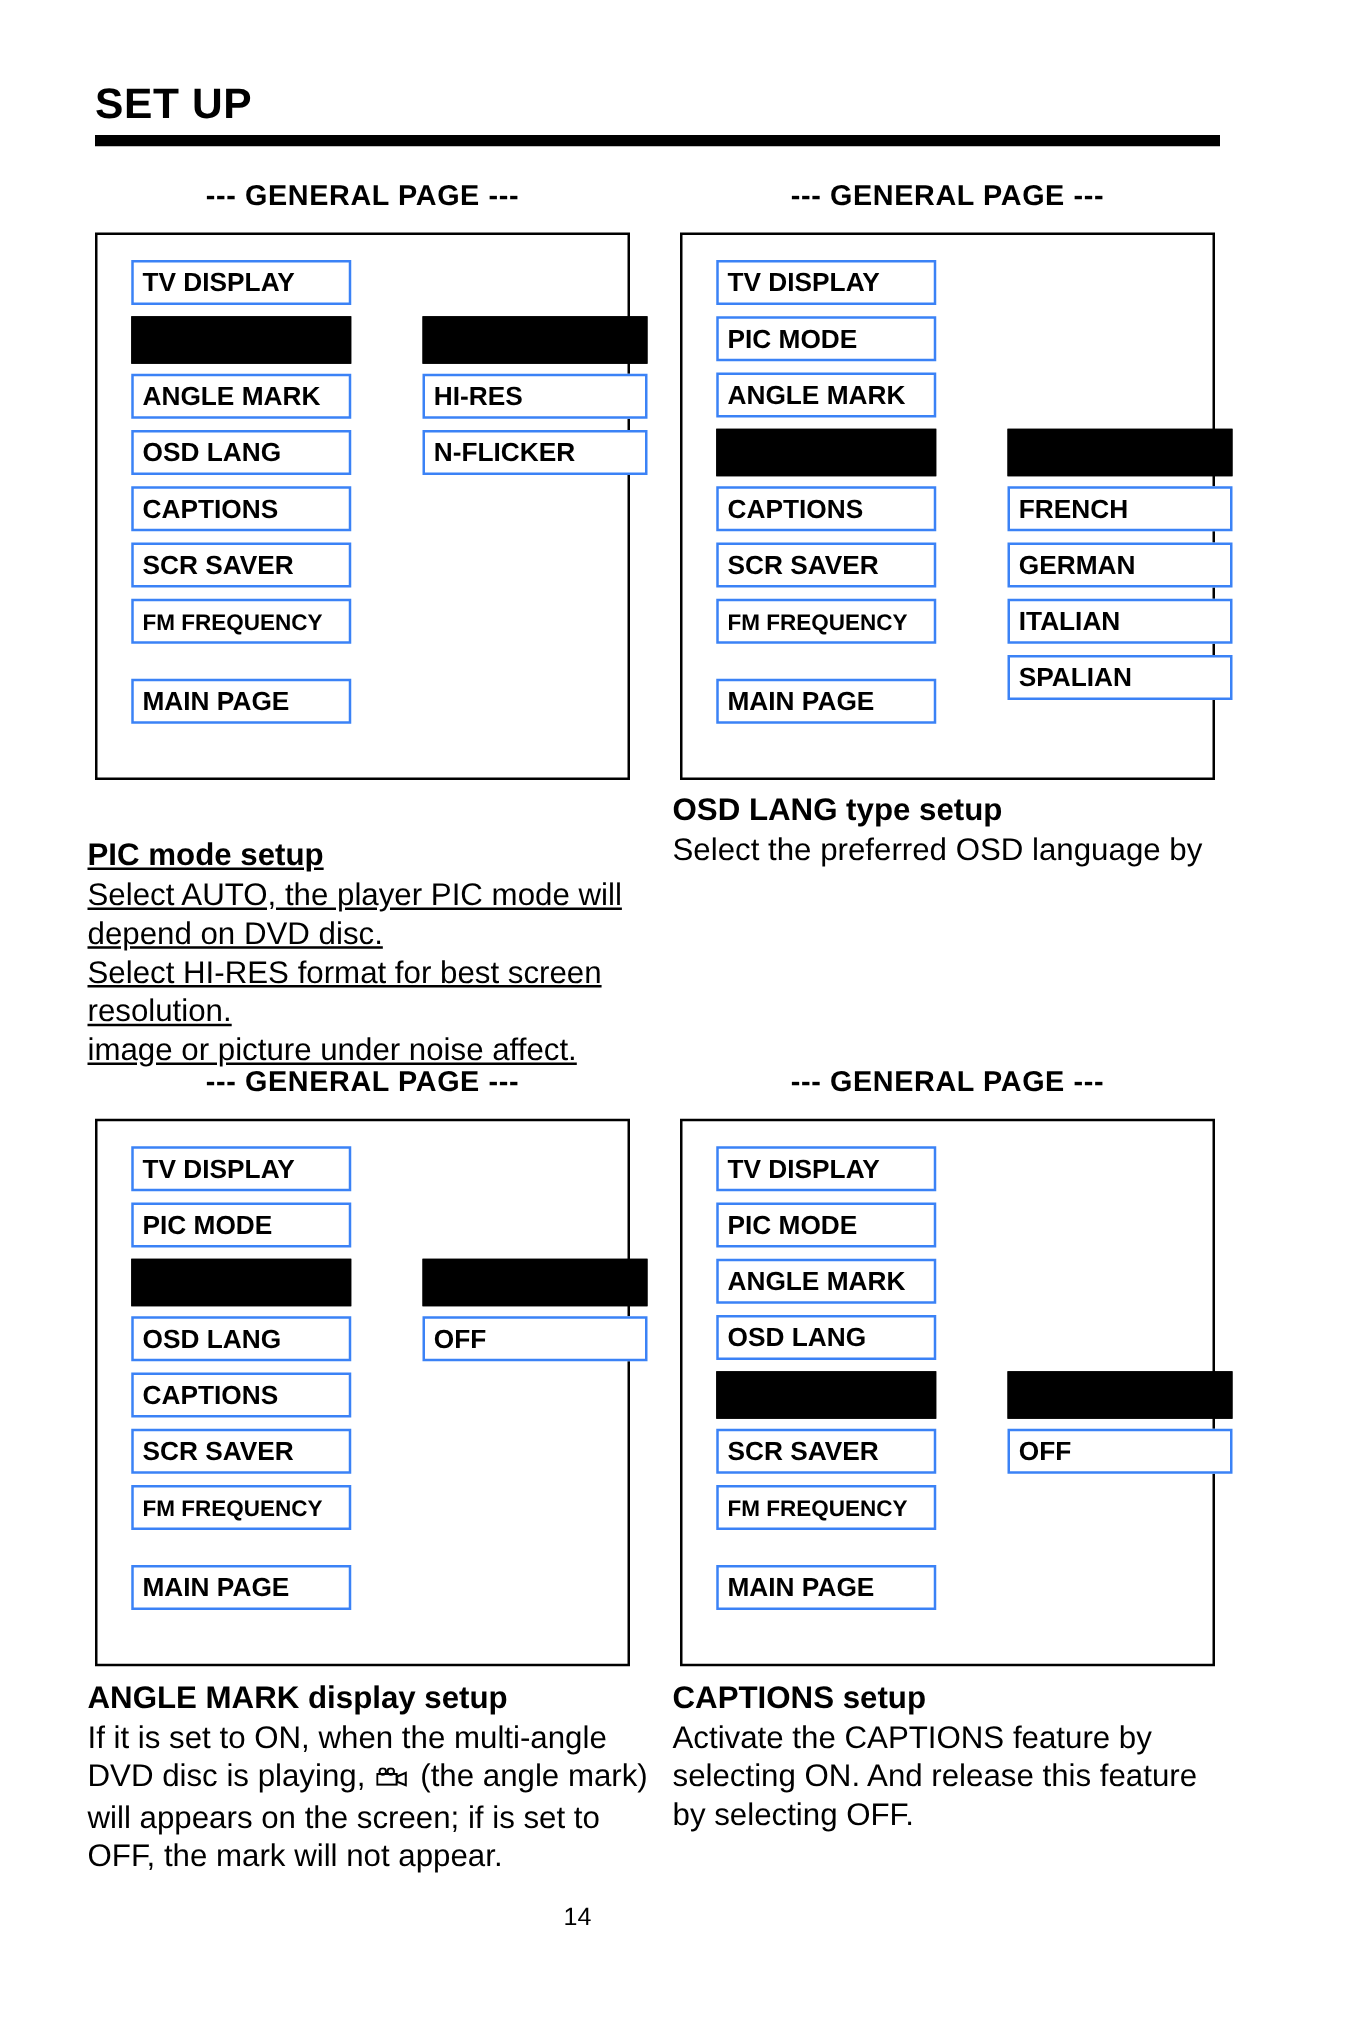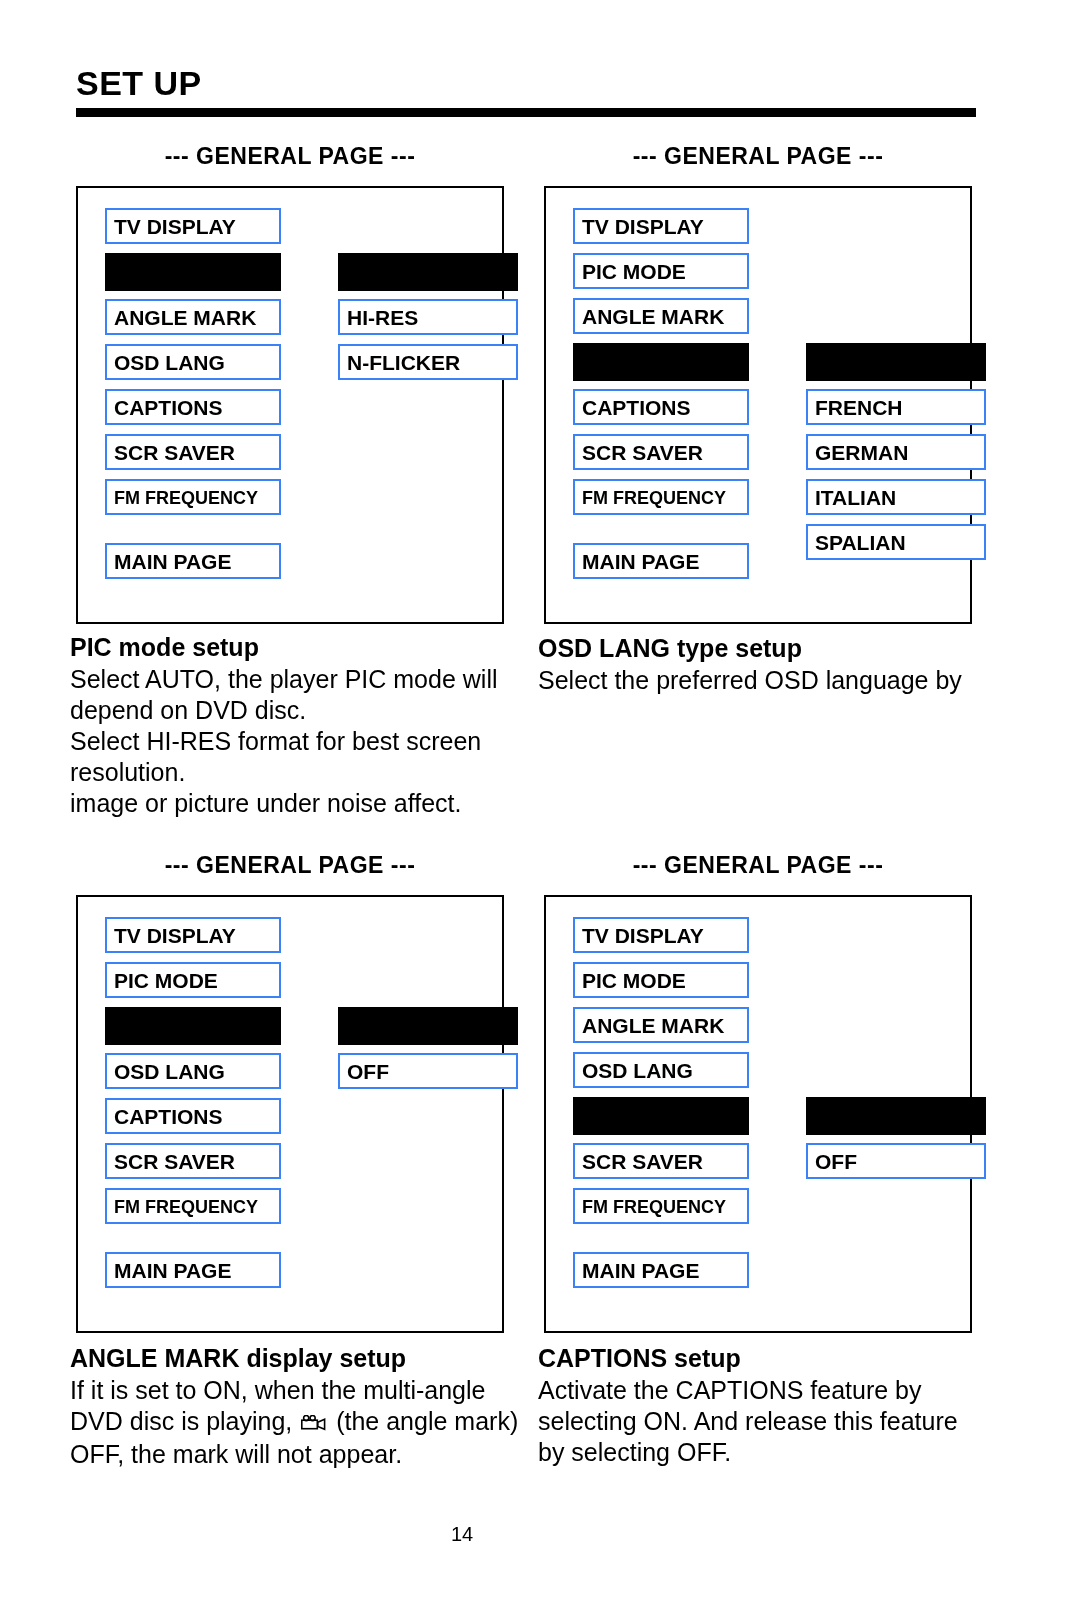--- a/index.html
+++ b/index.html
@@ -108,21 +108,21 @@
     width: 470px;
     font-size: 25px;
     line-height: 31px;
   }
   .textblock .heading {
     font-weight: bold;
     font-size: 25px;
     line-height: 33px;
   }
   .textblock p { margin: 0; }
-  #txt-1 { left: 70px;  top: 631px; }
+  #txt-1 { left: 70px;  top: 668px; text-decoration: underline; }
   #txt-2 { left: 538px; top: 632px; }
   #txt-3 { left: 70px;  top: 1342px; }
   #txt-4 { left: 538px; top: 1342px; }
   .arrow-glyph {
     font-size: 20px;
     line-height: 20px;
     display: inline-block;
     vertical-align: 1px;
   }
   .camera-icon {
@@ -256,20 +256,21 @@
       </div>
       <div class="textblock" id="txt-3">
         <div class="heading">ANGLE MARK display setup</div>
         <p>If it is set to ON, when the multi-angle</p>
         <p><span>DVD disc is playing, </span><span class="camera-icon"><svg width="26" height="17" viewBox="0 0 26 17" aria-hidden="true">
               <rect x="0.8" y="5.2" width="15.5" height="8.5" fill="none" stroke="#000" stroke-width="1.6"></rect>
               <circle cx="5.2" cy="3.1" r="2.6" fill="none" stroke="#000" stroke-width="1.6"></circle>
               <circle cx="11.6" cy="3.1" r="2.6" fill="none" stroke="#000" stroke-width="1.6"></circle>
               <path d="M16.8 7.2 L23.6 4.2 L23.6 14.2 L16.8 11.4 Z" fill="none" stroke="#000" stroke-width="1.6"></path>
             </svg></span><span> (the angle mark)</span></p>
+        <p>will appears on the screen; if is set to</p>
         <p>OFF, the mark will not appear.</p>
       </div>
       <div class="textblock" id="txt-4">
         <div class="heading">CAPTIONS setup</div>
         <p>Activate the CAPTIONS feature by</p>
         <p>selecting ON.  And release this feature</p>
         <p>by selecting OFF.</p>
       </div>
     </div>
 

